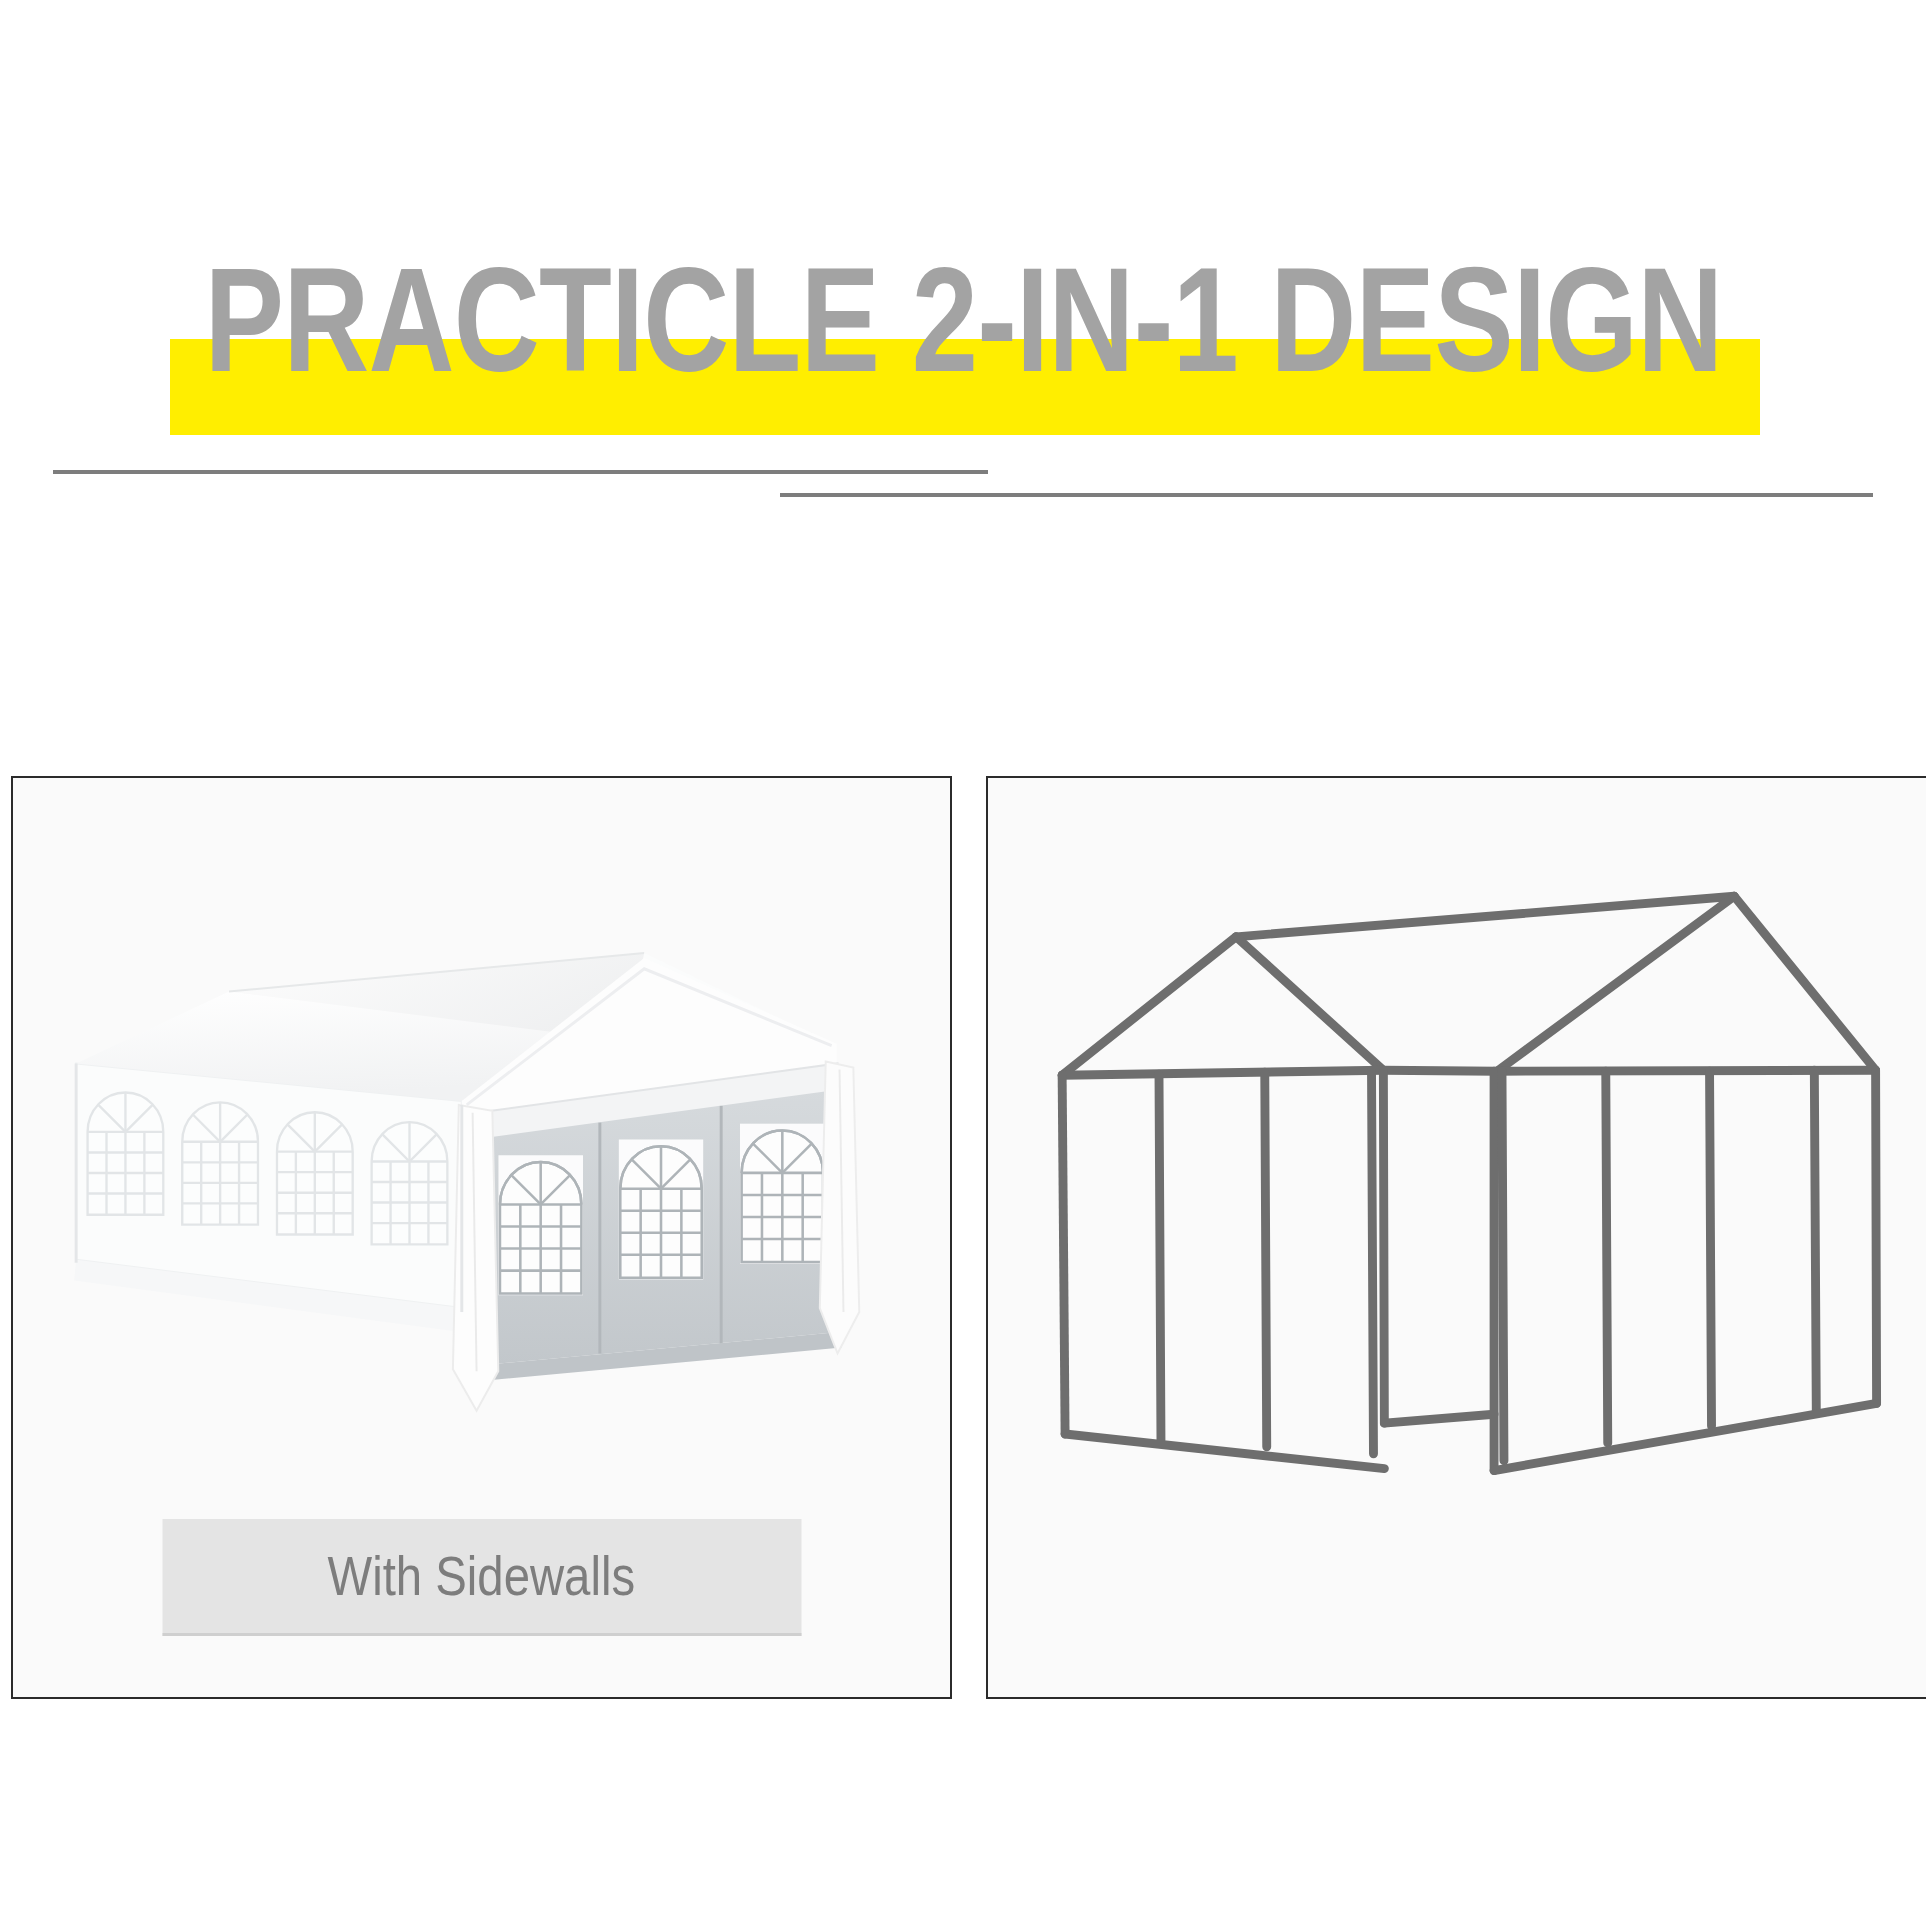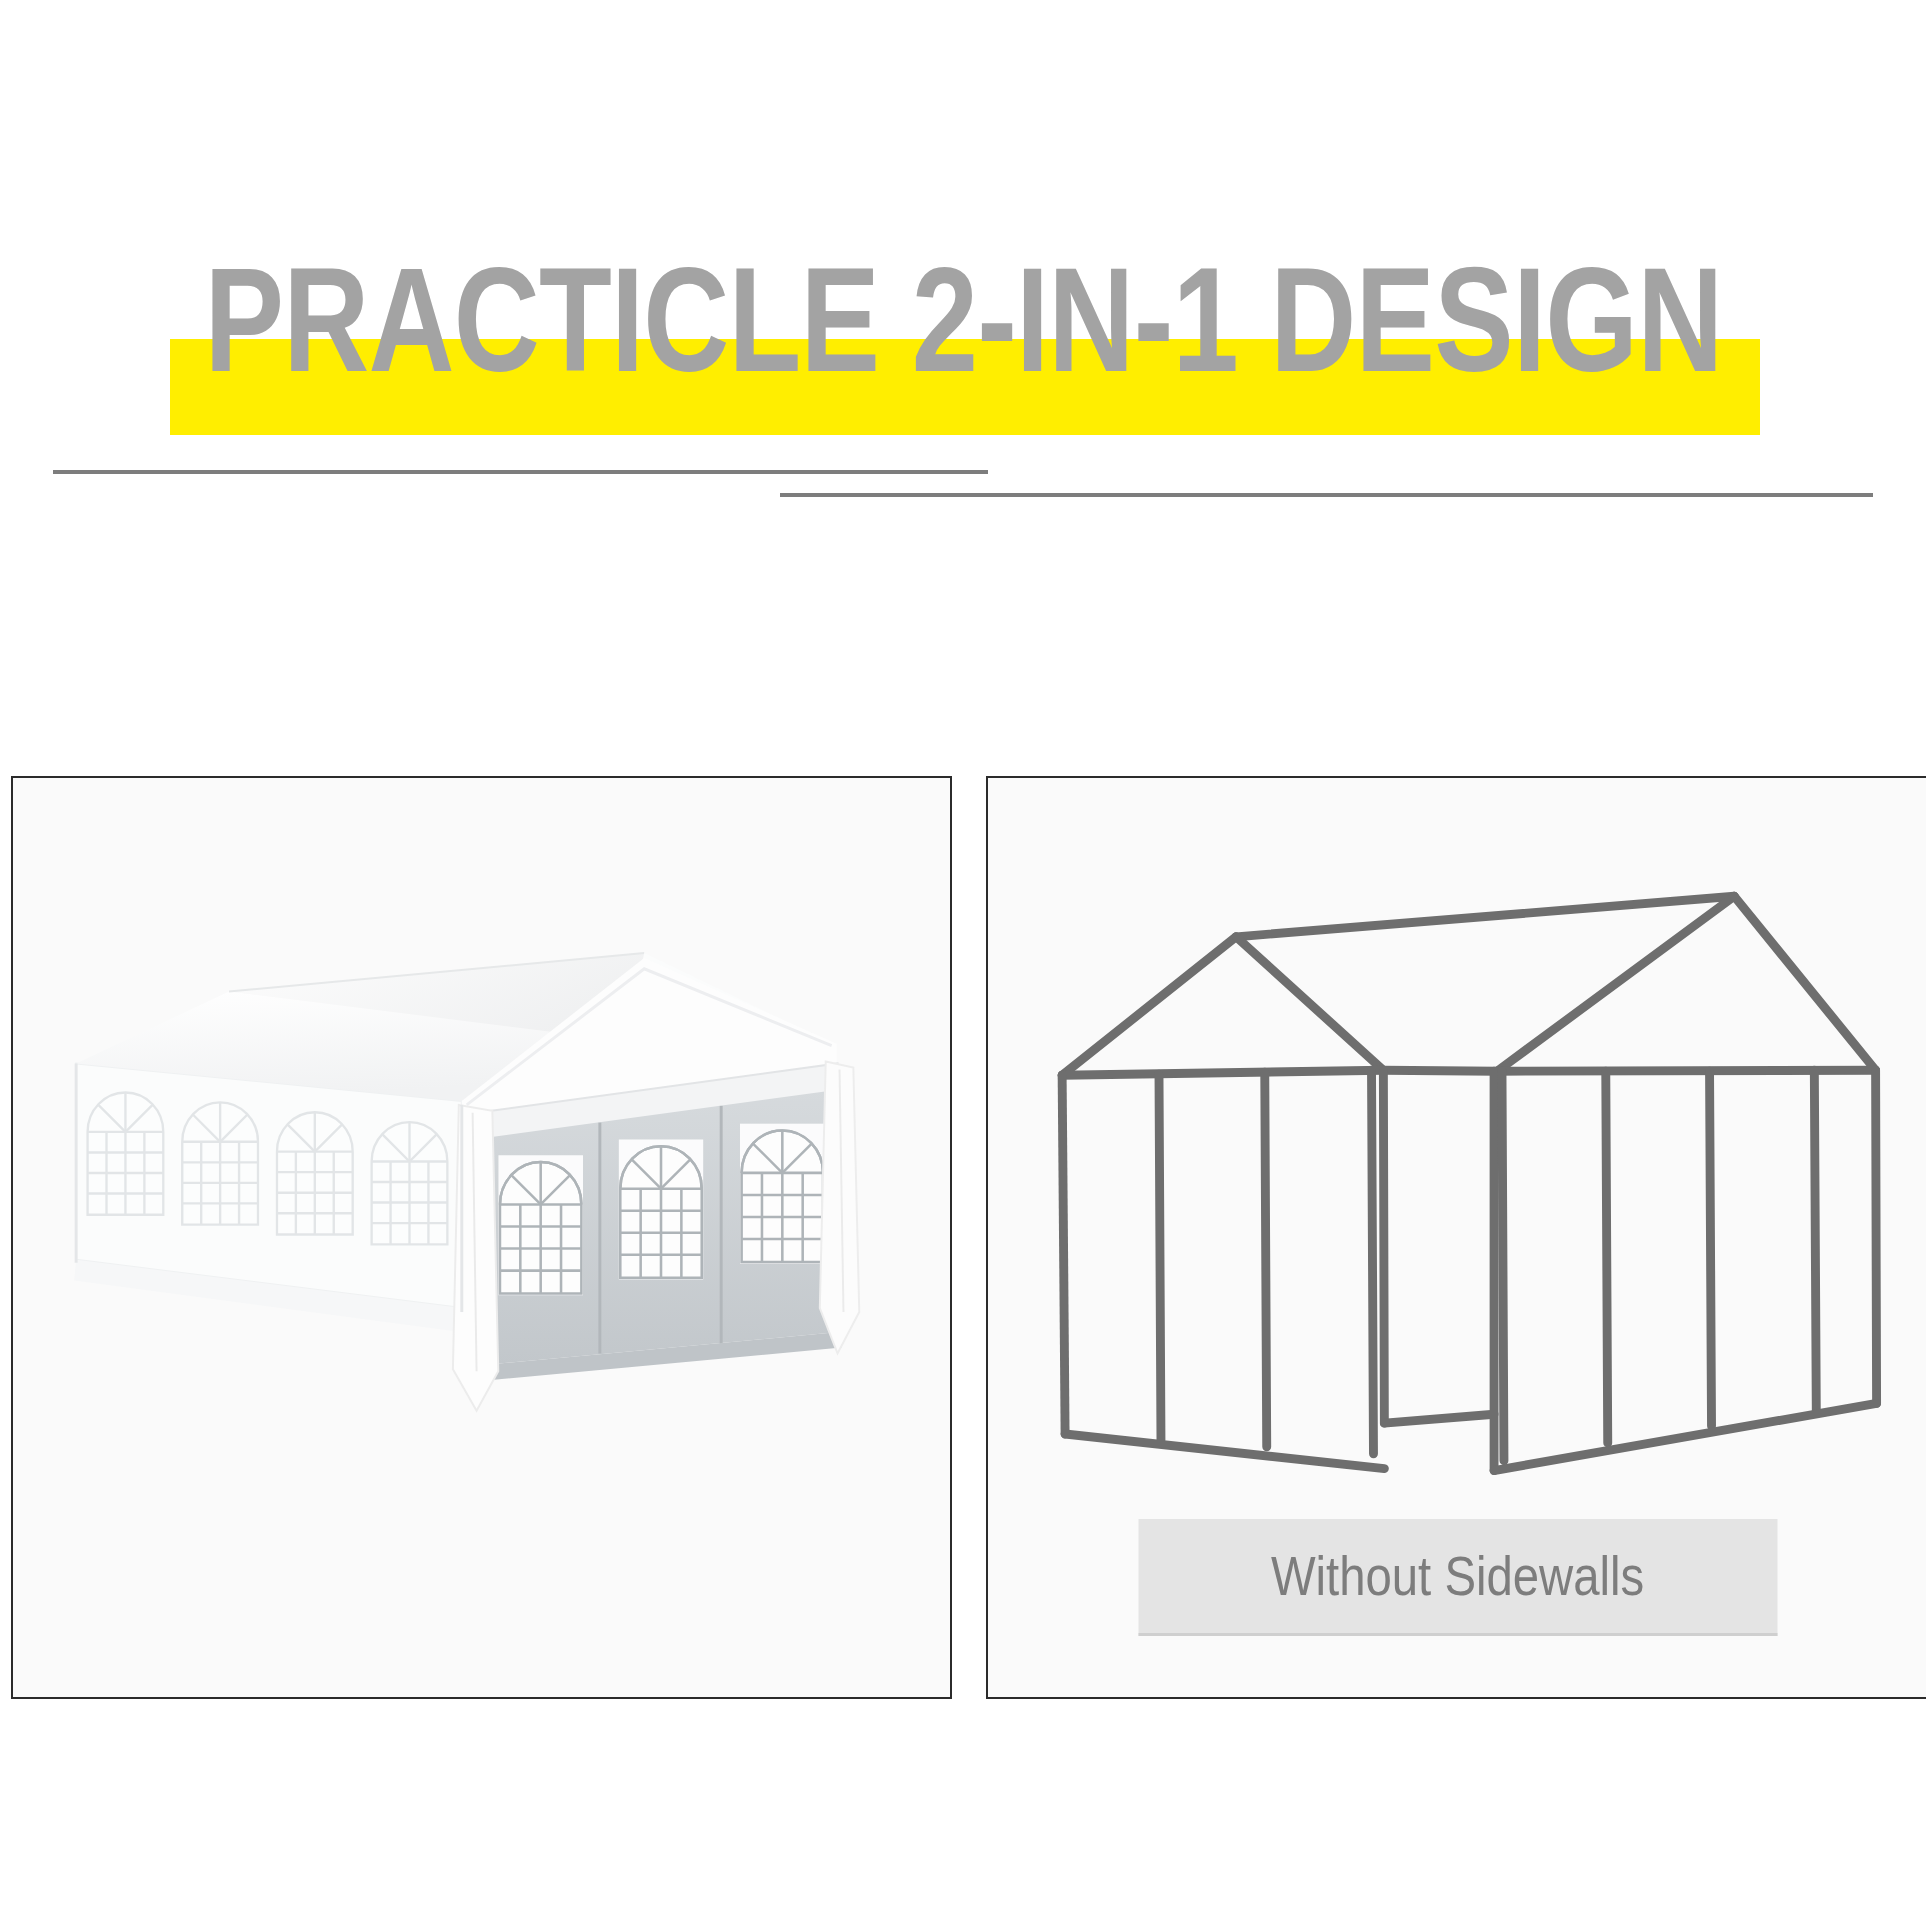--- a/index.html
+++ b/index.html
@@ -240,20 +240,23 @@
             <path d="M838 294 L842 540" fill="none" stroke="#ebebeb" stroke-width="2"></path>
           </g>
 
           <g stroke="#e4e6e8" stroke-width="3" fill="none">
             <line x1="64" y1="288" x2="64" y2="490"></line>
             <line x1="455" y1="330" x2="455" y2="540"></line>
           </g>
         </svg>
       </div>
 
+      <div class="caption-box">
+        <span class="caption-text">With Sidewalls</span>
+      </div>
     </div>
 
     <div class="panel panel-right">
 
       <div class="panel-figure">
         <svg viewBox="0 0 950 720" preserveAspectRatio="xMidYMid meet">
           <g fill="none" stroke="#6E6E6E" stroke-width="9" stroke-linecap="round" stroke-linejoin="round">
 
             <g>
 
@@ -294,20 +297,17 @@
             </g>
 
             <g>
               <path d="M78 663 L401 698"></path>
               <path d="M512 700 L899 632"></path>
             </g>
           </g>
         </svg>
       </div>
 
-      <div class="caption-box">
-        <span class="caption-text">Without Sidewalls</span>
-      </div>
     </div>
 
   </div>
 </div>
 
 
 </body></html>

